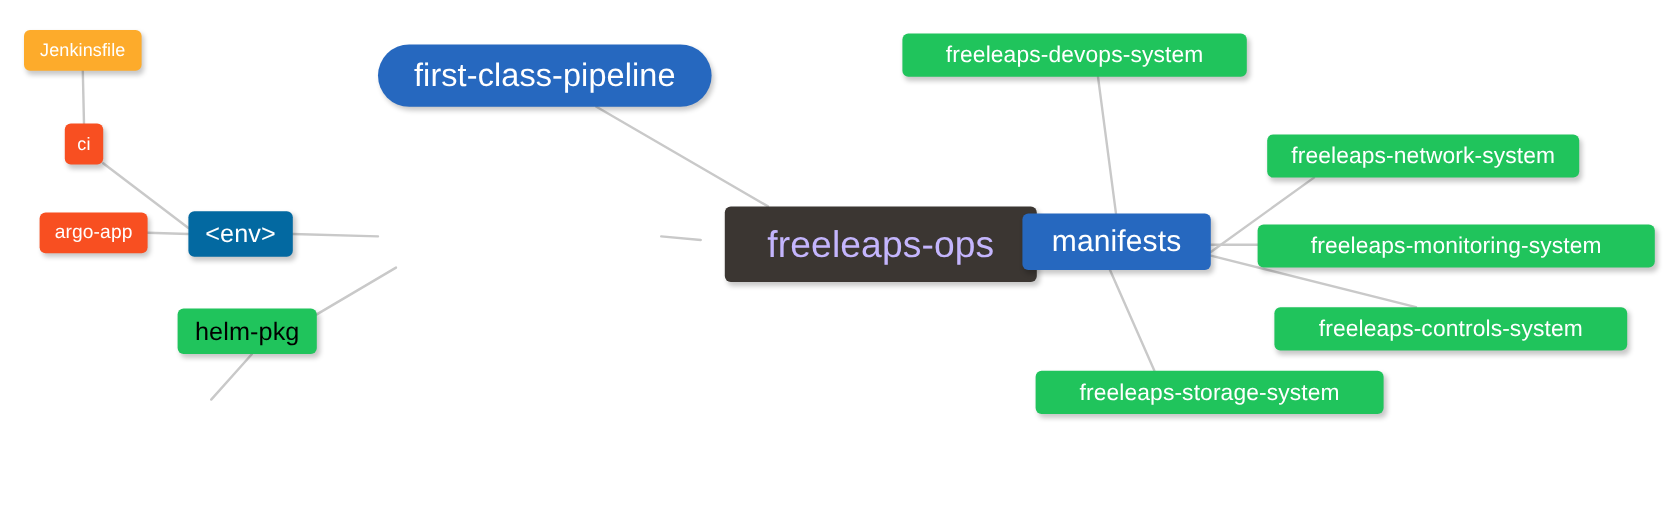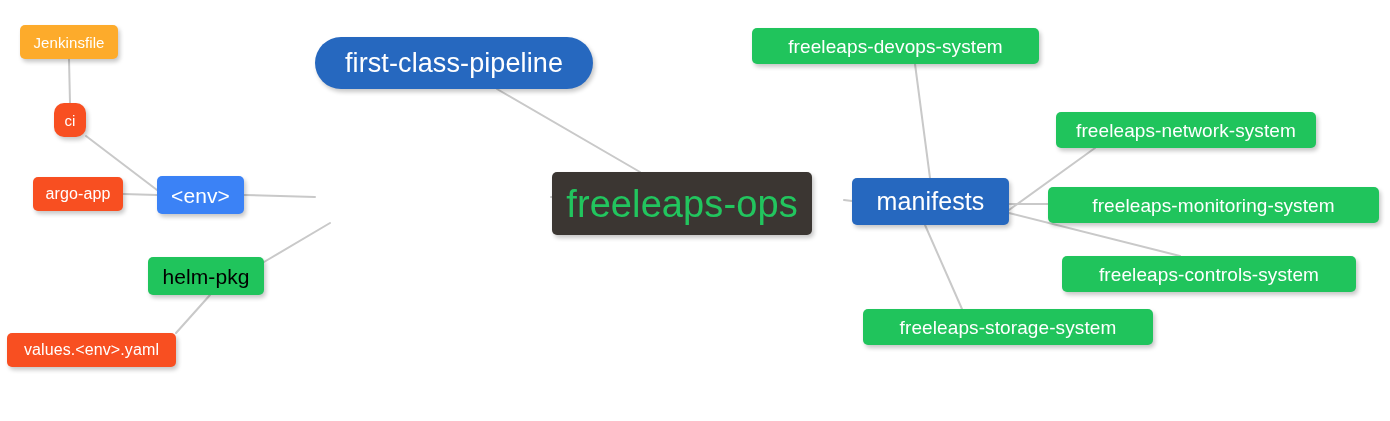--- a/index.html
+++ b/index.html
@@ -56,26 +56,25 @@
       <line x1="551" y1="197" x2="584" y2="200" stroke="#c9c9c9" stroke-width="2" stroke-linecap="round"></line>
       <line x1="497" y1="89" x2="640" y2="172" stroke="#c9c9c9" stroke-width="2" stroke-linecap="round"></line>
       <line x1="844" y1="200" x2="852" y2="201" stroke="#c9c9c9" stroke-width="2" stroke-linecap="round"></line>
       <line x1="930" y1="178" x2="915" y2="64" stroke="#c9c9c9" stroke-width="2" stroke-linecap="round"></line>
       <line x1="1009" y1="210" x2="1095" y2="148" stroke="#c9c9c9" stroke-width="2" stroke-linecap="round"></line>
       <line x1="1009" y1="204" x2="1048" y2="204" stroke="#c9c9c9" stroke-width="2" stroke-linecap="round"></line>
       <line x1="1009" y1="213" x2="1180" y2="256" stroke="#c9c9c9" stroke-width="2" stroke-linecap="round"></line>
       <line x1="925" y1="225" x2="962" y2="309" stroke="#c9c9c9" stroke-width="2" stroke-linecap="round"></line>
     </svg>
 <div class="node n-orange" style="left: 20px; top: 25px; width: 98px; height: 34px; font-size: 15px; background: rgb(253, 171, 43); color: rgb(255, 255, 255);">Jenkinsfile</div>
-    <div class="node n-red" style="left: 54px; top: 103px; width: 32px; height: 34px; font-size: 15px; background: rgb(248, 79, 33); color: rgb(255, 255, 255); border-radius: 10px;">ci</div>
+    <div class="node n-red" style="left: 54px; top: 103px; width: 32px; height: 34px; font-size: 15px; background: rgb(248, 79, 33); color: rgb(255, 255, 255);">ci</div>
     <div class="node n-red" style="left: 33px; top: 177px; width: 90px; height: 34px; font-size: 16px; background: rgb(248, 79, 33); color: rgb(255, 255, 255);">argo-app</div>
-    <div class="node n-green" style="left: 157px; top: 176px; width: 87px; height: 38px; font-size: 21px; background: #3b82f6; color: rgb(255, 255, 255);">&lt;env&gt;</div>
+    <div class="node n-green" style="left: 157px; top: 176px; width: 87px; height: 38px; font-size: 21px; background: #0369a1; color: rgb(255, 255, 255);">&lt;env&gt;</div>
     <div class="node n-green" style="left: 148px; top: 257px; width: 116px; height: 38px; font-size: 21px; background: rgb(32, 196, 92); color: #000000;">helm-pkg</div>
-    <div class="node n-red" style="left: 7px; top: 333px; width: 169px; height: 34px; font-size: 16px; background: rgb(248, 79, 33); color: rgb(255, 255, 255);">values.&lt;env&gt;.yaml</div>
     <div class="node n-blue" style="left: 315px; top: 37px; width: 278px; height: 52px; font-size: 27px; background: rgb(38, 104, 191); color: rgb(255, 255, 255); border-radius: 26px;">first-class-pipeline</div>
-    <div class="node n-root" style="left: 552px; top: 172px; width: 260px; height: 63px; font-size: 38px; background: rgb(59, 54, 50); color: #22c55e;">freeleaps-ops</div>
+    <div class="node n-root" style="left: 604px; top: 172px; width: 260px; height: 63px; font-size: 31px; background: rgb(59, 54, 50); color: #c4b5fd;">freeleaps-ops</div>
     <div class="node n-blue" style="left: 852px; top: 178px; width: 157px; height: 47px; font-size: 25px; background: rgb(38, 104, 191); color: rgb(255, 255, 255);">manifests</div>
     <div class="node n-green" style="left: 752px; top: 28px; width: 287px; height: 36px; font-size: 19px; background: rgb(32, 196, 92); color: rgb(255, 255, 255);">freeleaps-devops-system</div>
     <div class="node n-green" style="left: 1056px; top: 112px; width: 260px; height: 36px; font-size: 19px; background: rgb(32, 196, 92); color: rgb(255, 255, 255);">freeleaps-network-system</div>
     <div class="node n-green" style="left: 1048px; top: 187px; width: 331px; height: 36px; font-size: 19px; background: rgb(32, 196, 92); color: rgb(255, 255, 255);">freeleaps-monitoring-system</div>
     <div class="node n-green" style="left: 1062px; top: 256px; width: 294px; height: 36px; font-size: 19px; background: rgb(32, 196, 92); color: rgb(255, 255, 255);">freeleaps-controls-system</div>
     <div class="node n-green" style="left: 815px; top: 309px; width: 290px; height: 36px; font-size: 19px; background: rgb(32, 196, 92); color: rgb(255, 255, 255); margin-left: 48px;">freeleaps-storage-system</div>
   </div>
 
 </body></html>

